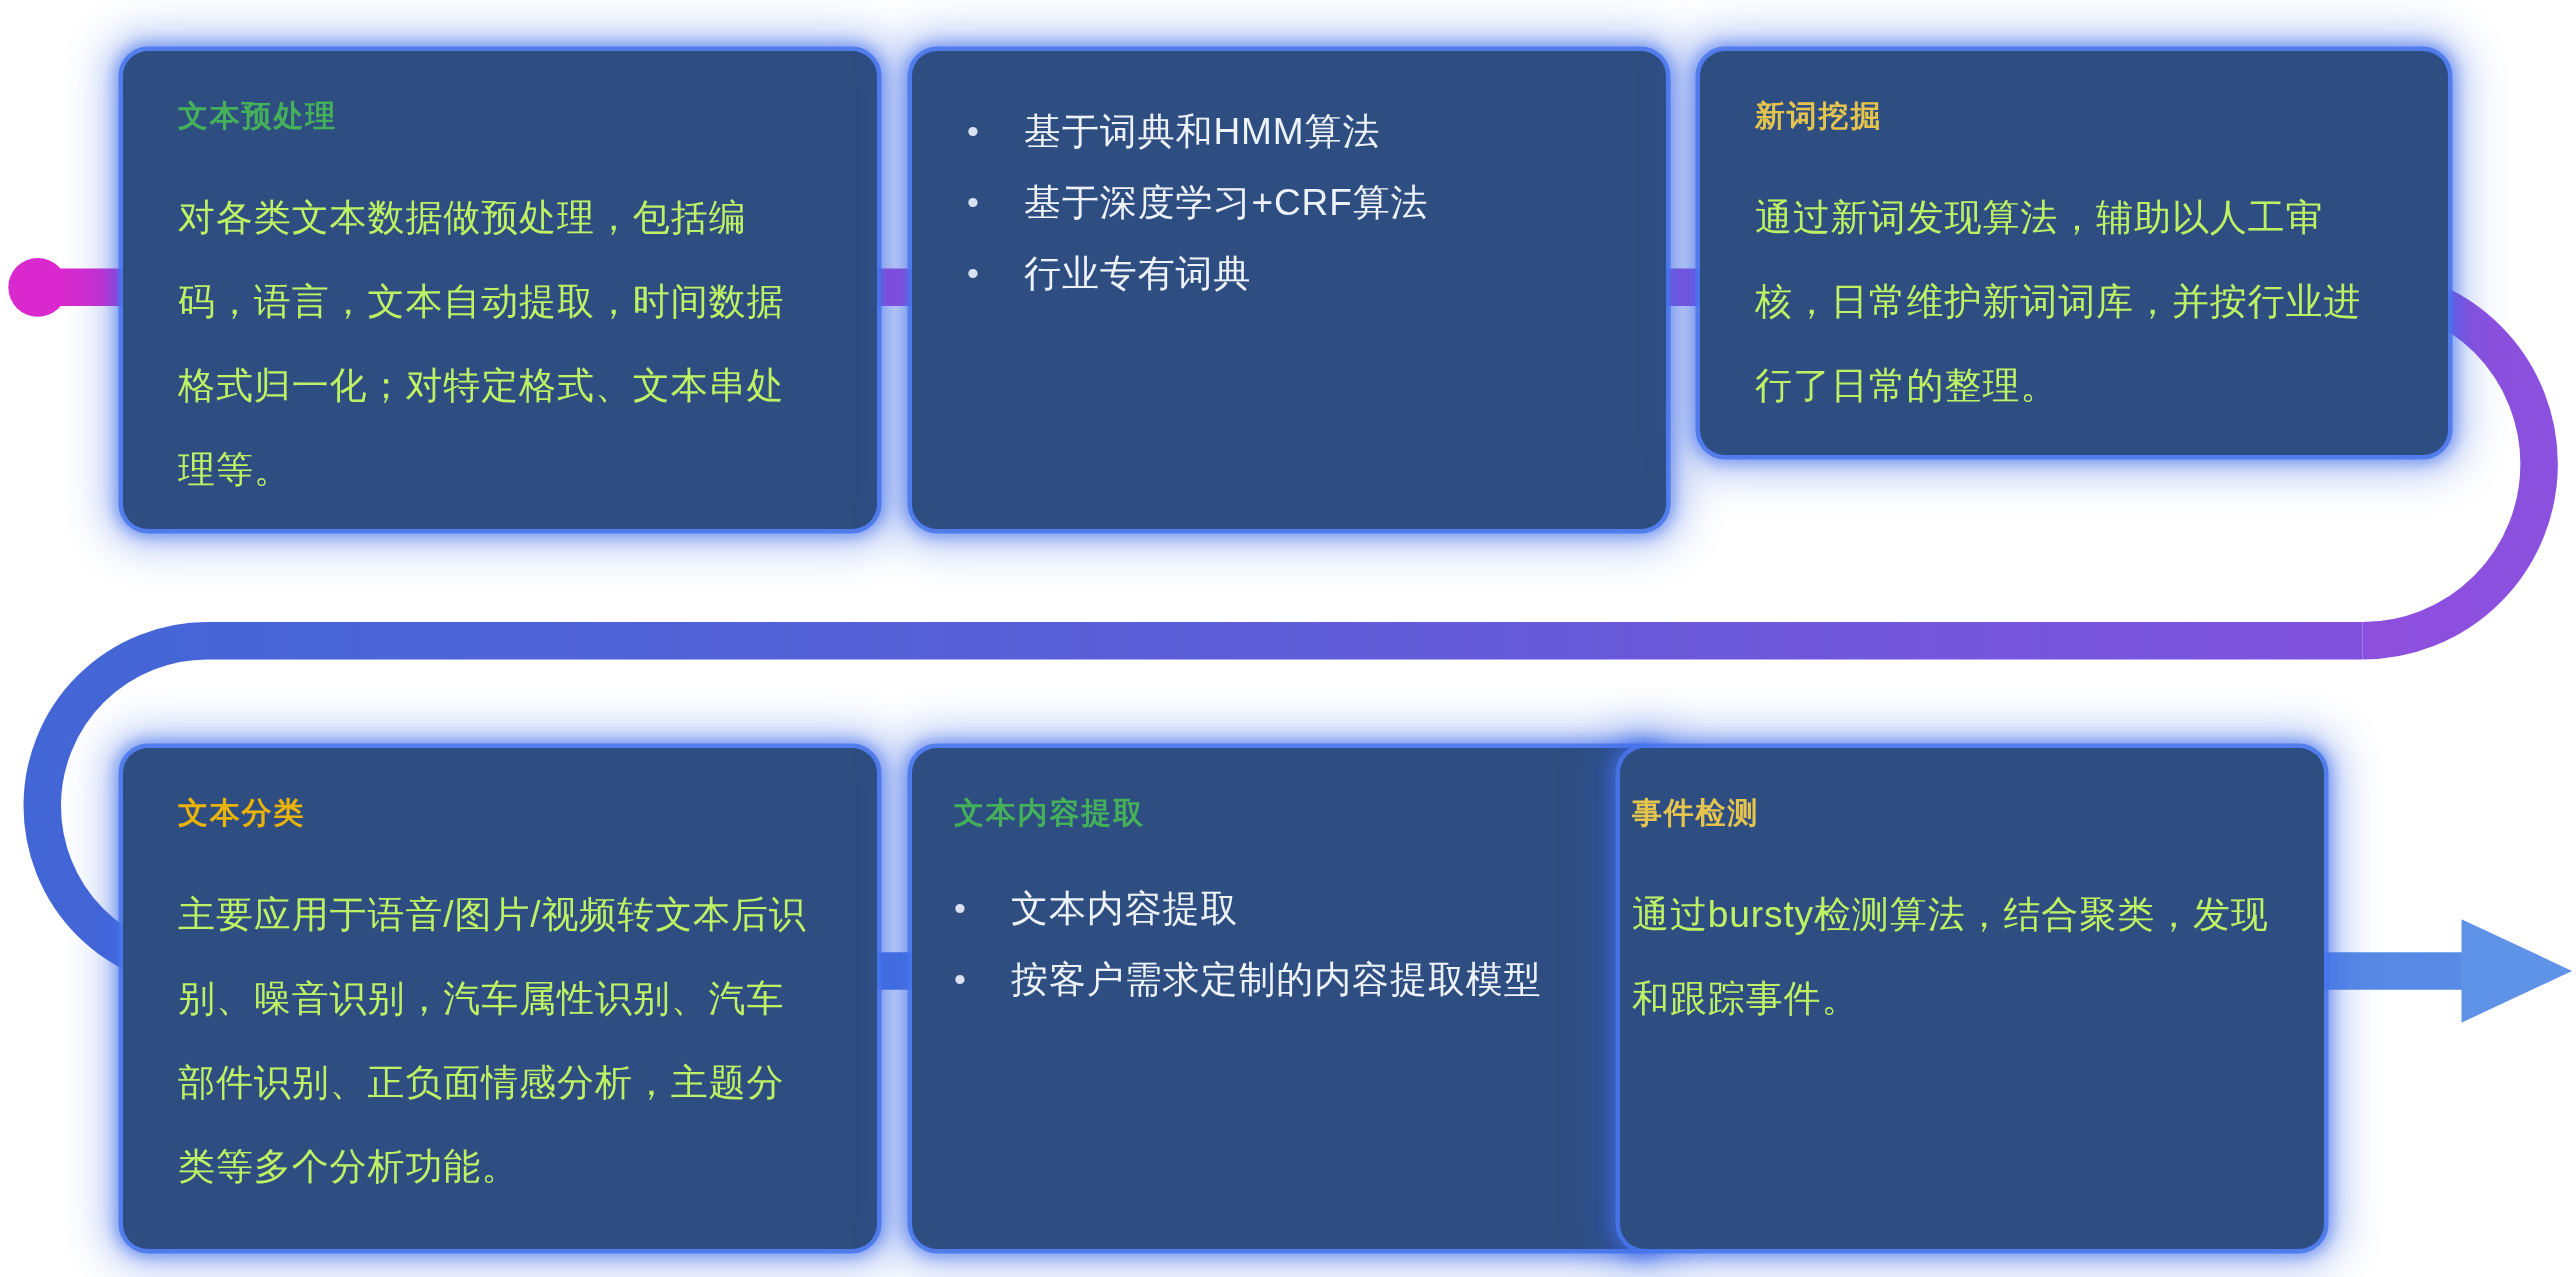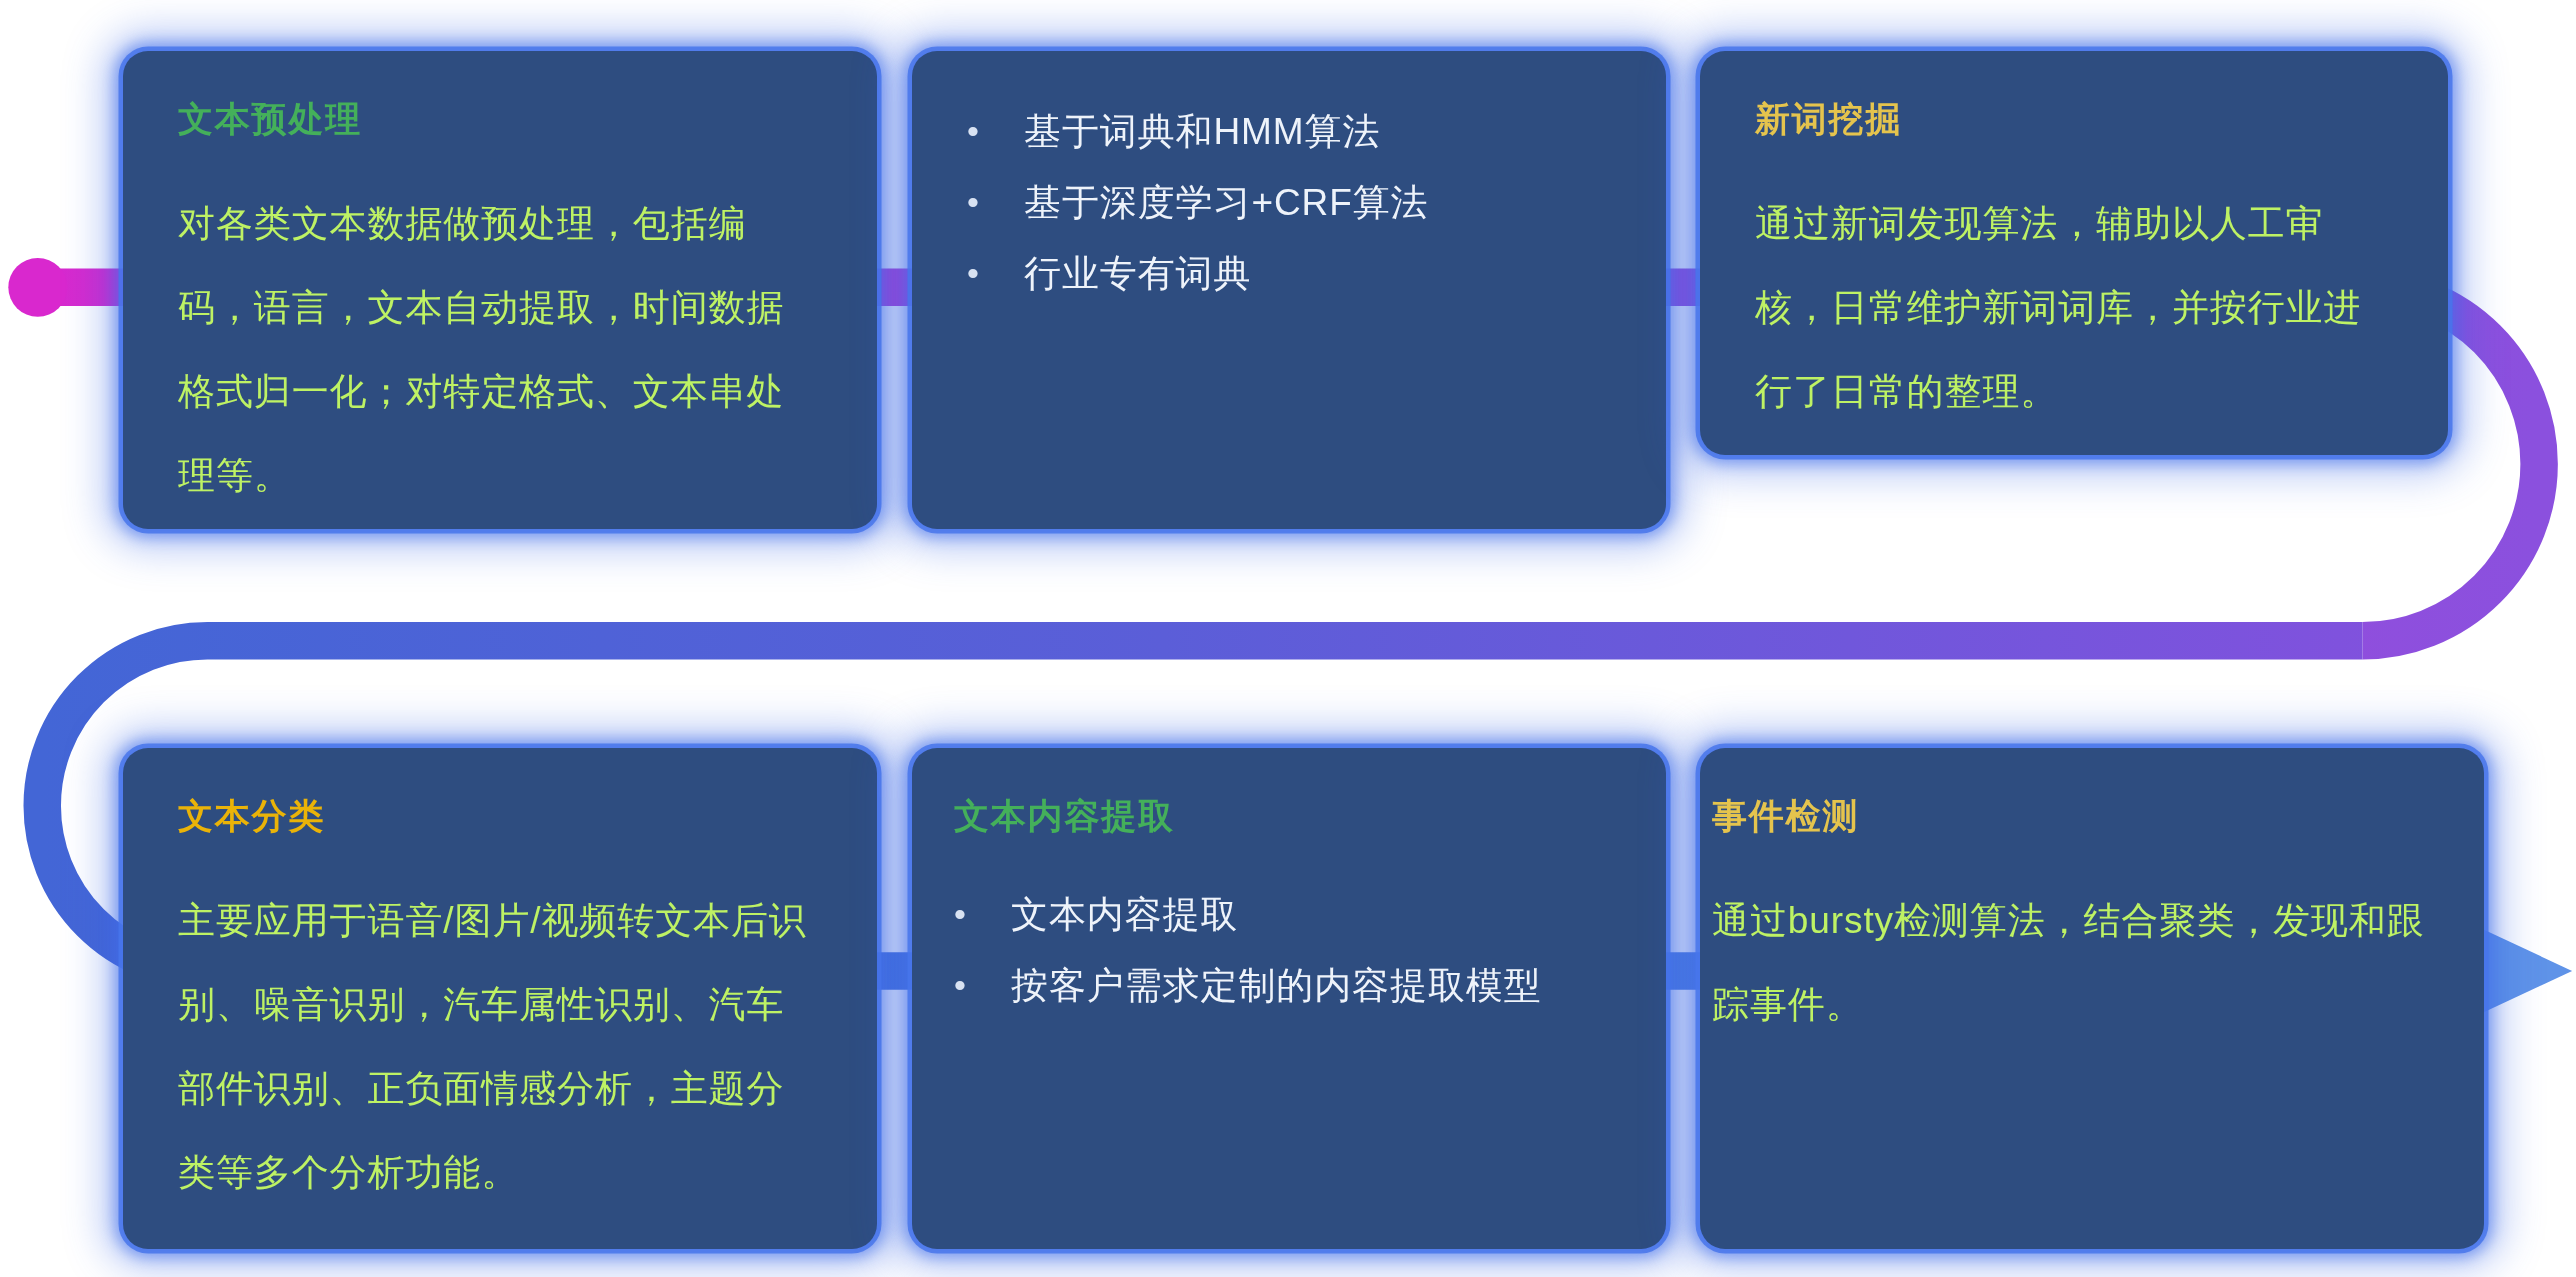--- a/index.html
+++ b/index.html
@@ -15,21 +15,21 @@
     z-index: 2;
     background: #2e4d80;
     border-radius: 25px;
     padding: 45px 55px 36px 55px;
     box-shadow:
       0 0 0 4.5px rgba(72, 118, 235, 0.85),
       0 0 14.3px 9px rgba(66, 112, 235, 0.55),
       0 0 39px 19.6px rgba(58, 102, 228, 0.35);
   }
   .card-title {
-    font-size: 35px;
+    font-size: 30px;
     font-weight: 700;
     letter-spacing: 1.8px;
     margin-bottom: 39px;
   }
   .card-body {
     color: #bef264;
     font-size: 37px;
     line-height: 84px;
     letter-spacing: 0.9px;
   }
@@ -48,21 +48,21 @@
     color: #d8e2f2;
     font-size: 34px;
   }
 
   
   .pos-1 { left: 123px;  top: 51px;  width: 754px; height: 478px; }
   .pos-2 { left: 912px; top: 51px;  width: 754px; height: 478px; }
   .pos-3 { left: 1700px; top: 51px;  width: 748px; height: 404px; }
   .pos-4 { left: 123px;  top: 748px; width: 754px; height: 501px; }
   .pos-5 { left: 912px; top: 748px; width: 754px; height: 501px; padding-left: 42px; }
-  .pos-6 { left: 1700px; top: 748px; width: 784px; height: 501px; padding-left: 12px; }
+  .pos-6 { left: 1620px; top: 748px; width: 704px; height: 501px; padding-left: 12px; }
 </style>
 </head>
 <body>
 
 <div id="canvas">
 
   <svg id="flow-svg" width="2576" height="1277" viewBox="0 0 2886 1431">
     <defs>
       <linearGradient id="g-top" gradientUnits="userSpaceOnUse" x1="0" y1="0" x2="2840" y2="0">
         <stop offset="0" stop-color="#d928ce"></stop>

